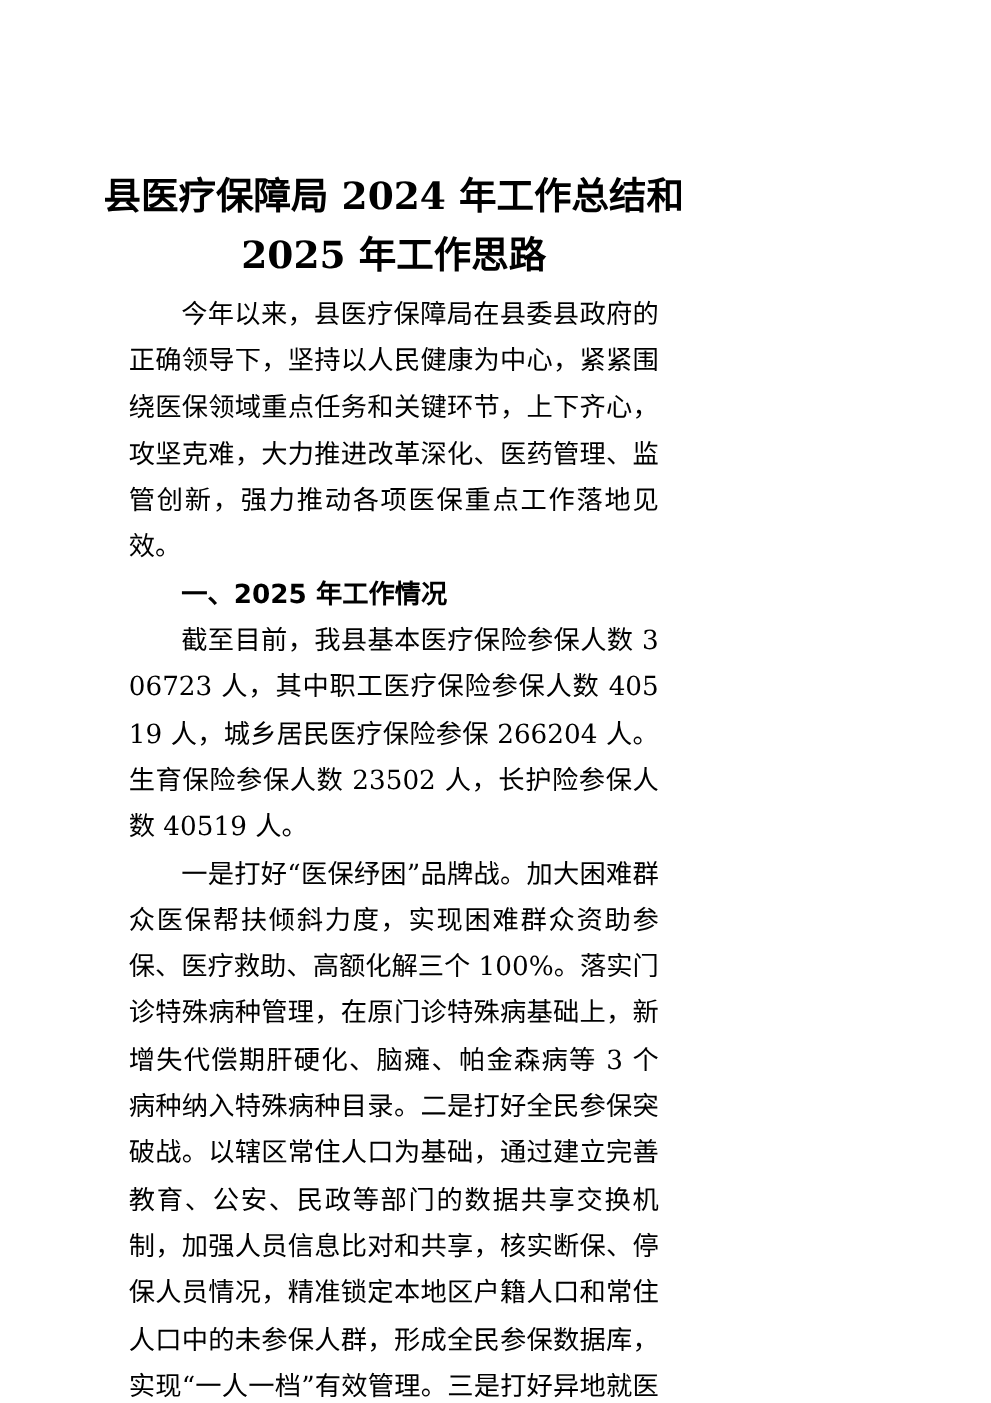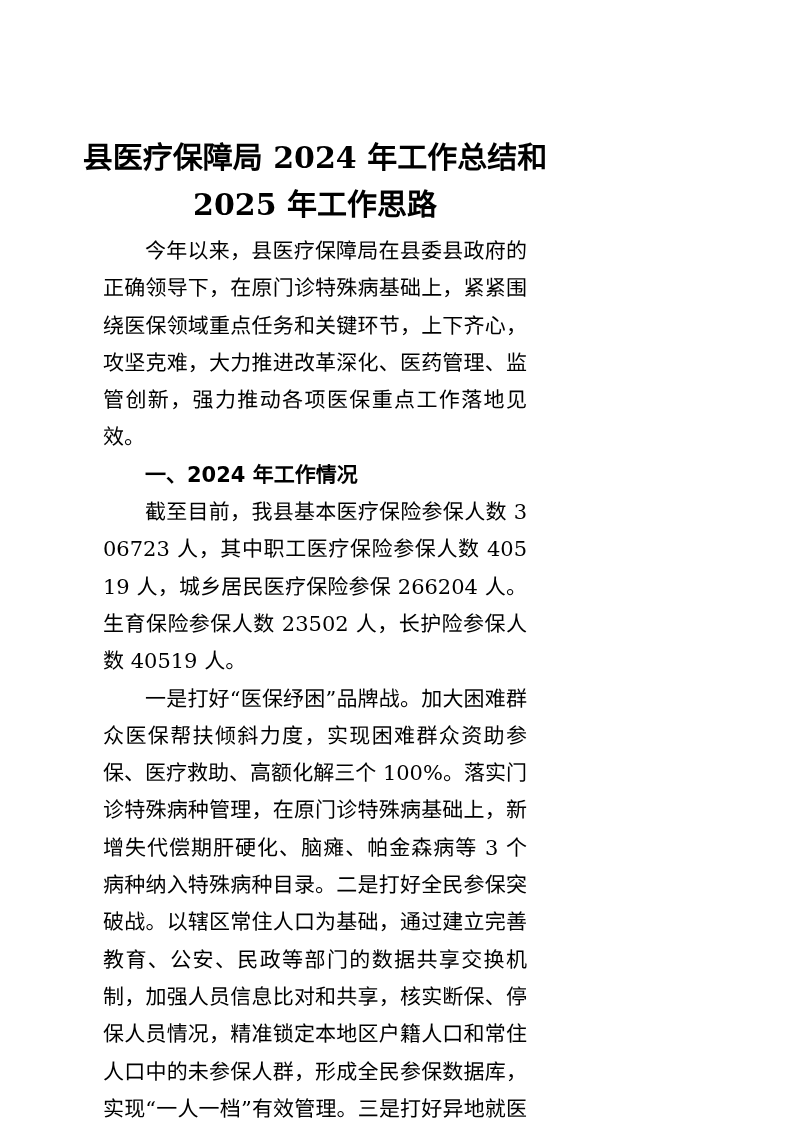--- a/index.html
+++ b/index.html
@@ -51,21 +51,21 @@
     font-family: "DejaVu Serif", "Liberation Serif", serif;
     font-weight: bold;
   }
 </style>
 </head>
 <body>
 
 <div class="page">
   <h1 class="doc-title">县医疗保障局 2024 年工作总结和 2025 年工作思路</h1>
 
-  <p class="para body-text">今年以来，县医疗保障局在县委县政府的正确领导下，在原门诊特殊病基础上，紧紧围绕医保领域重点任务和关键环节，上下齐心，攻坚克难，大力推进改革深化、医药管理、监管创新，强力推动各项医保重点工作落地见效。</p>
+  <p class="para body-text">今年以来，县医疗保障局在县委县政府的正确领导下，坚持以人民健康为中心，紧紧围绕医保领域重点任务和关键环节，上下齐心，攻坚克难，大力推进改革深化、医药管理、监管创新，强力推动各项医保重点工作落地见效。</p>
 
-  <p class="para heading-sans">一、2024 年工作情况</p>
+  <p class="para heading-sans">一、2025 年工作情况</p>
 
   <p class="para body-text">截至目前，我县基本医疗保险参保人数 306723 人，其中职工医疗保险参保人数 40519 人，城乡居民医疗保险参保 266204 人。生育保险参保人数 23502 人，长护险参保人数 40519 人。</p>
 
 
   <p class="para body-text">一是打好“医保纾困”品牌战。加大困难群众医保帮扶倾斜力度，实现困难群众资助参保、医疗救助、高额化解三个 100%。落实门诊特殊病种管理，在原门诊特殊病基础上，新增失代偿期肝硬化、脑瘫、帕金森病等 3 个病种纳入特殊病种目录。二是打好全民参保突破战。以辖区常住人口为基础，通过建立完善教育、公安、民政等部门的数据共享交换机制，加强人员信息比对和共享，核实断保、停保人员情况，精准锁定本地区户籍人口和常住人口中的未参保人群，形成全民参保数据库，实现“一人一档”有效管理。三是打好异地就医成果巩固战。全县 22 家定点医疗机构全部开通跨省就医购药医保直接结算服务，稳妥有序扩大跨省直接结算病种范围，在原有 5 种跨省门诊慢特病病种基础上，新</p>
 </div>
 
 </body></html>

